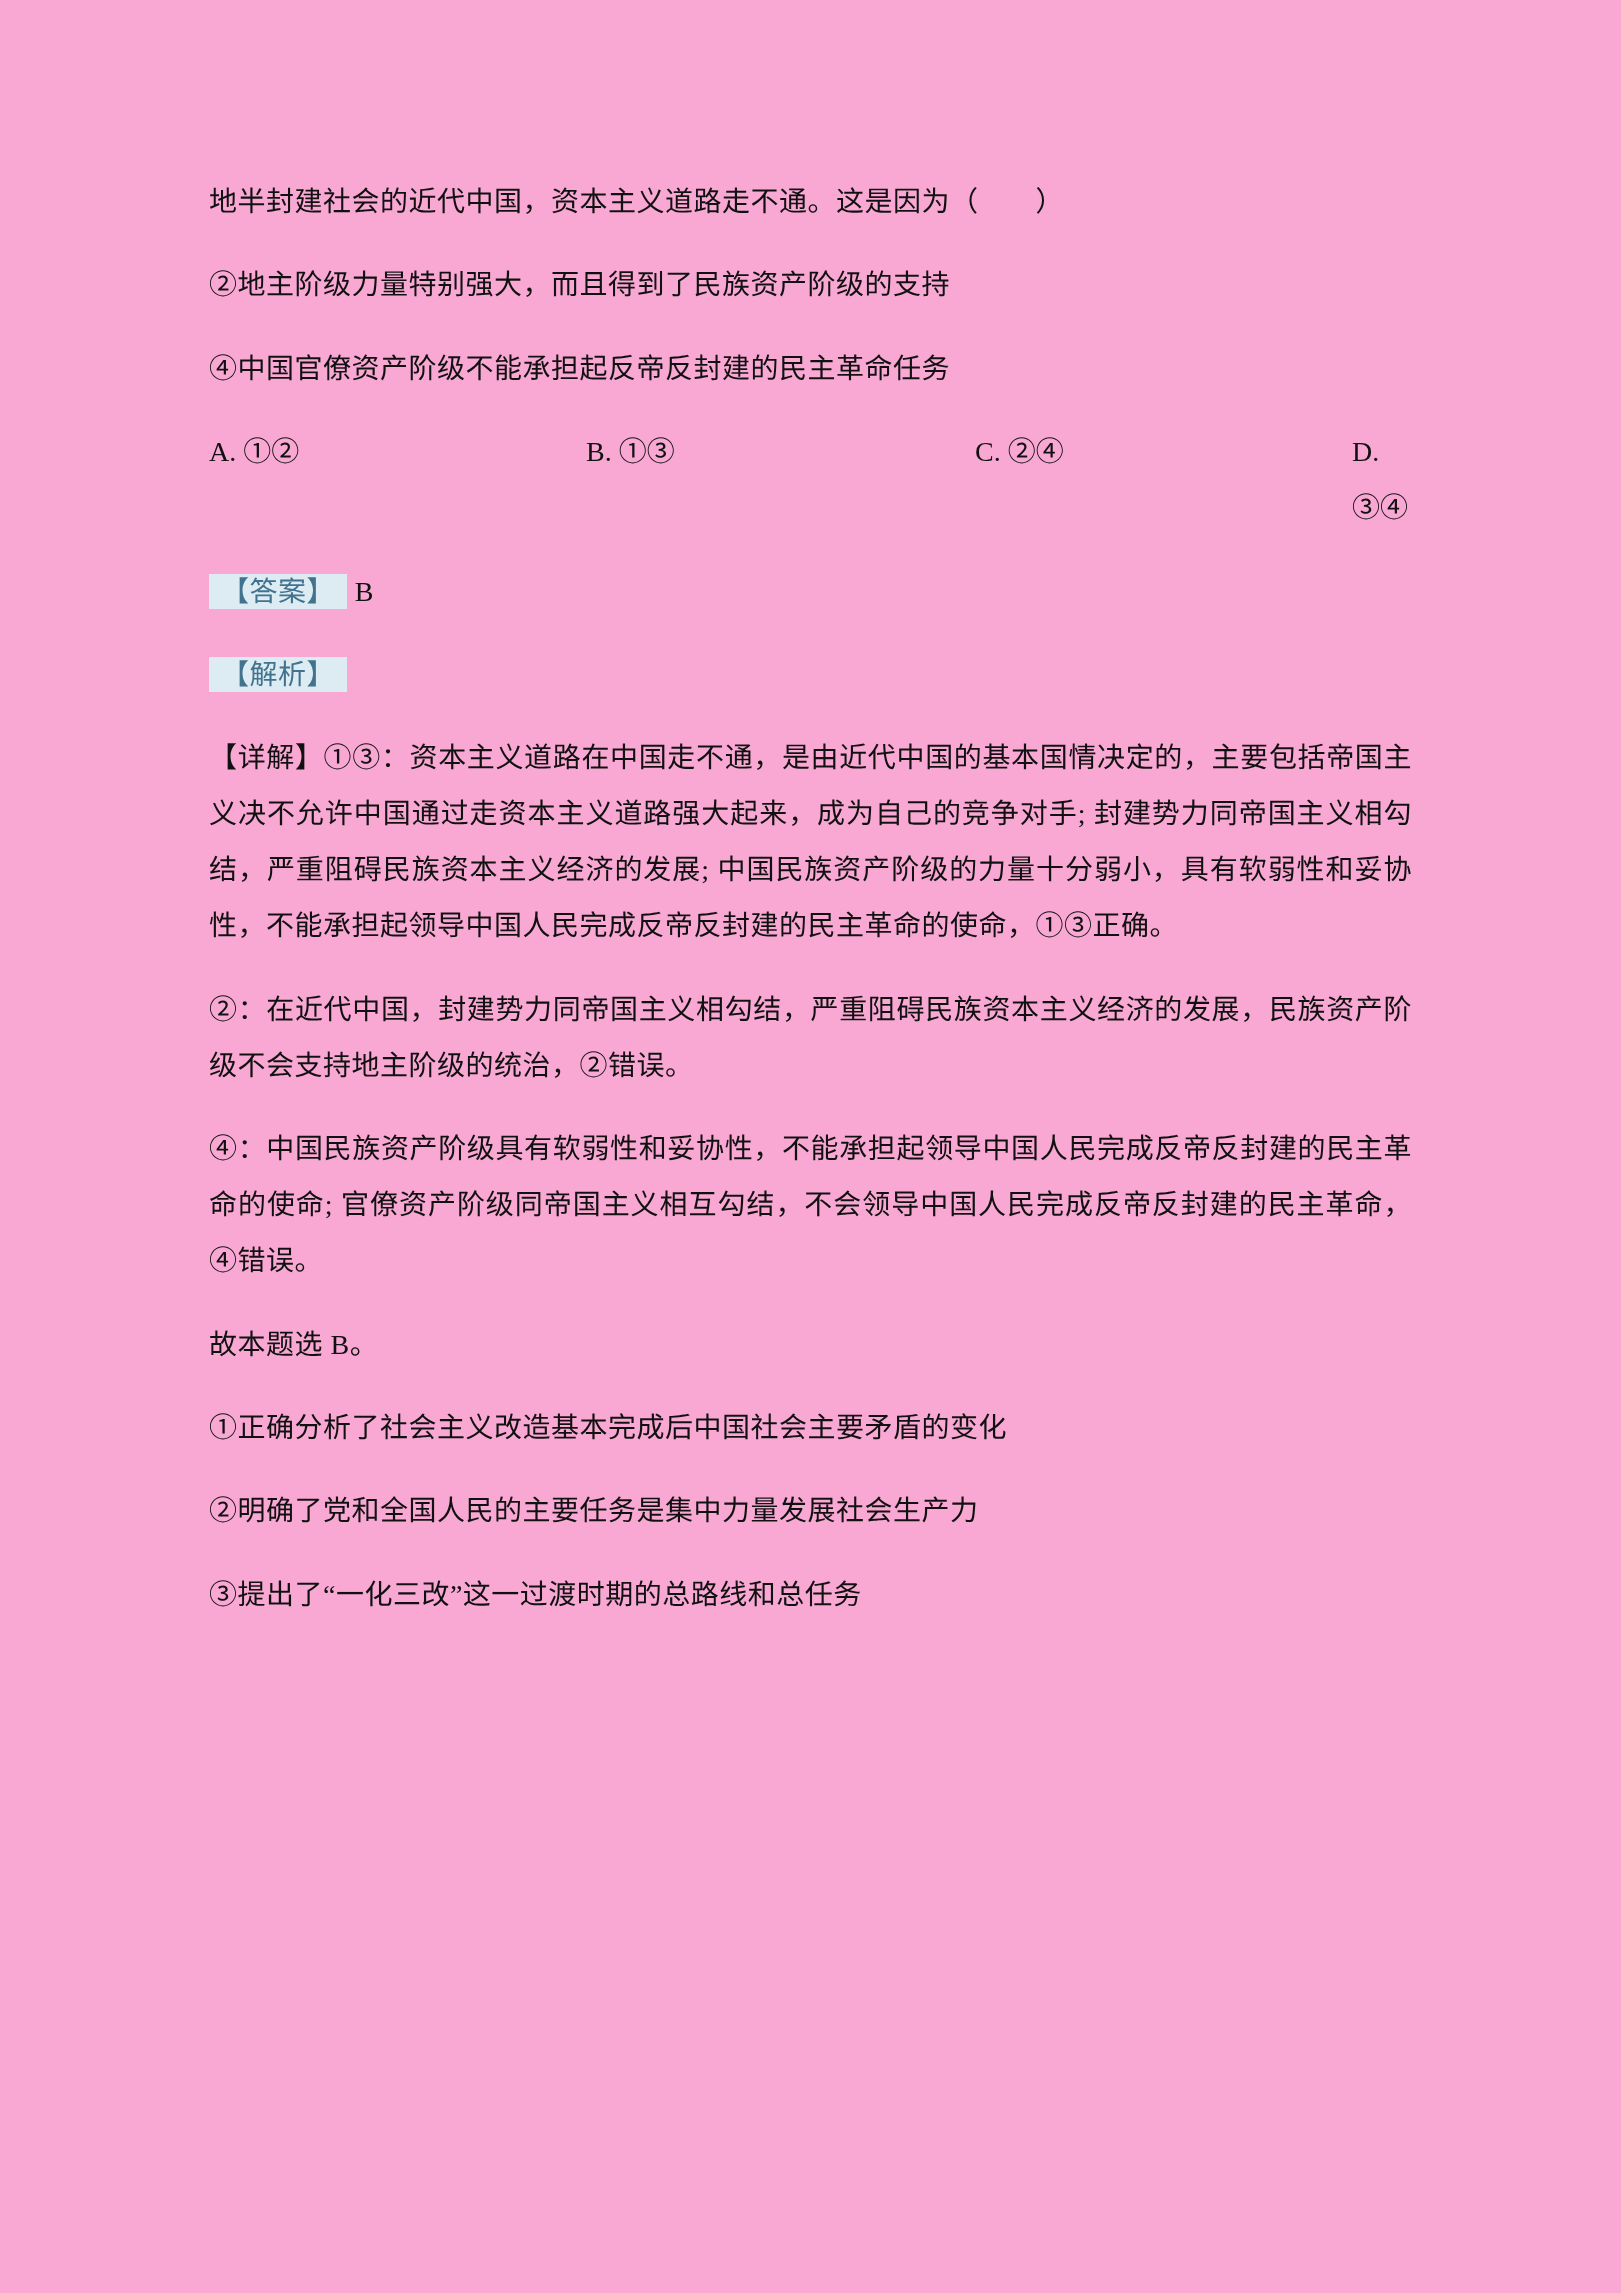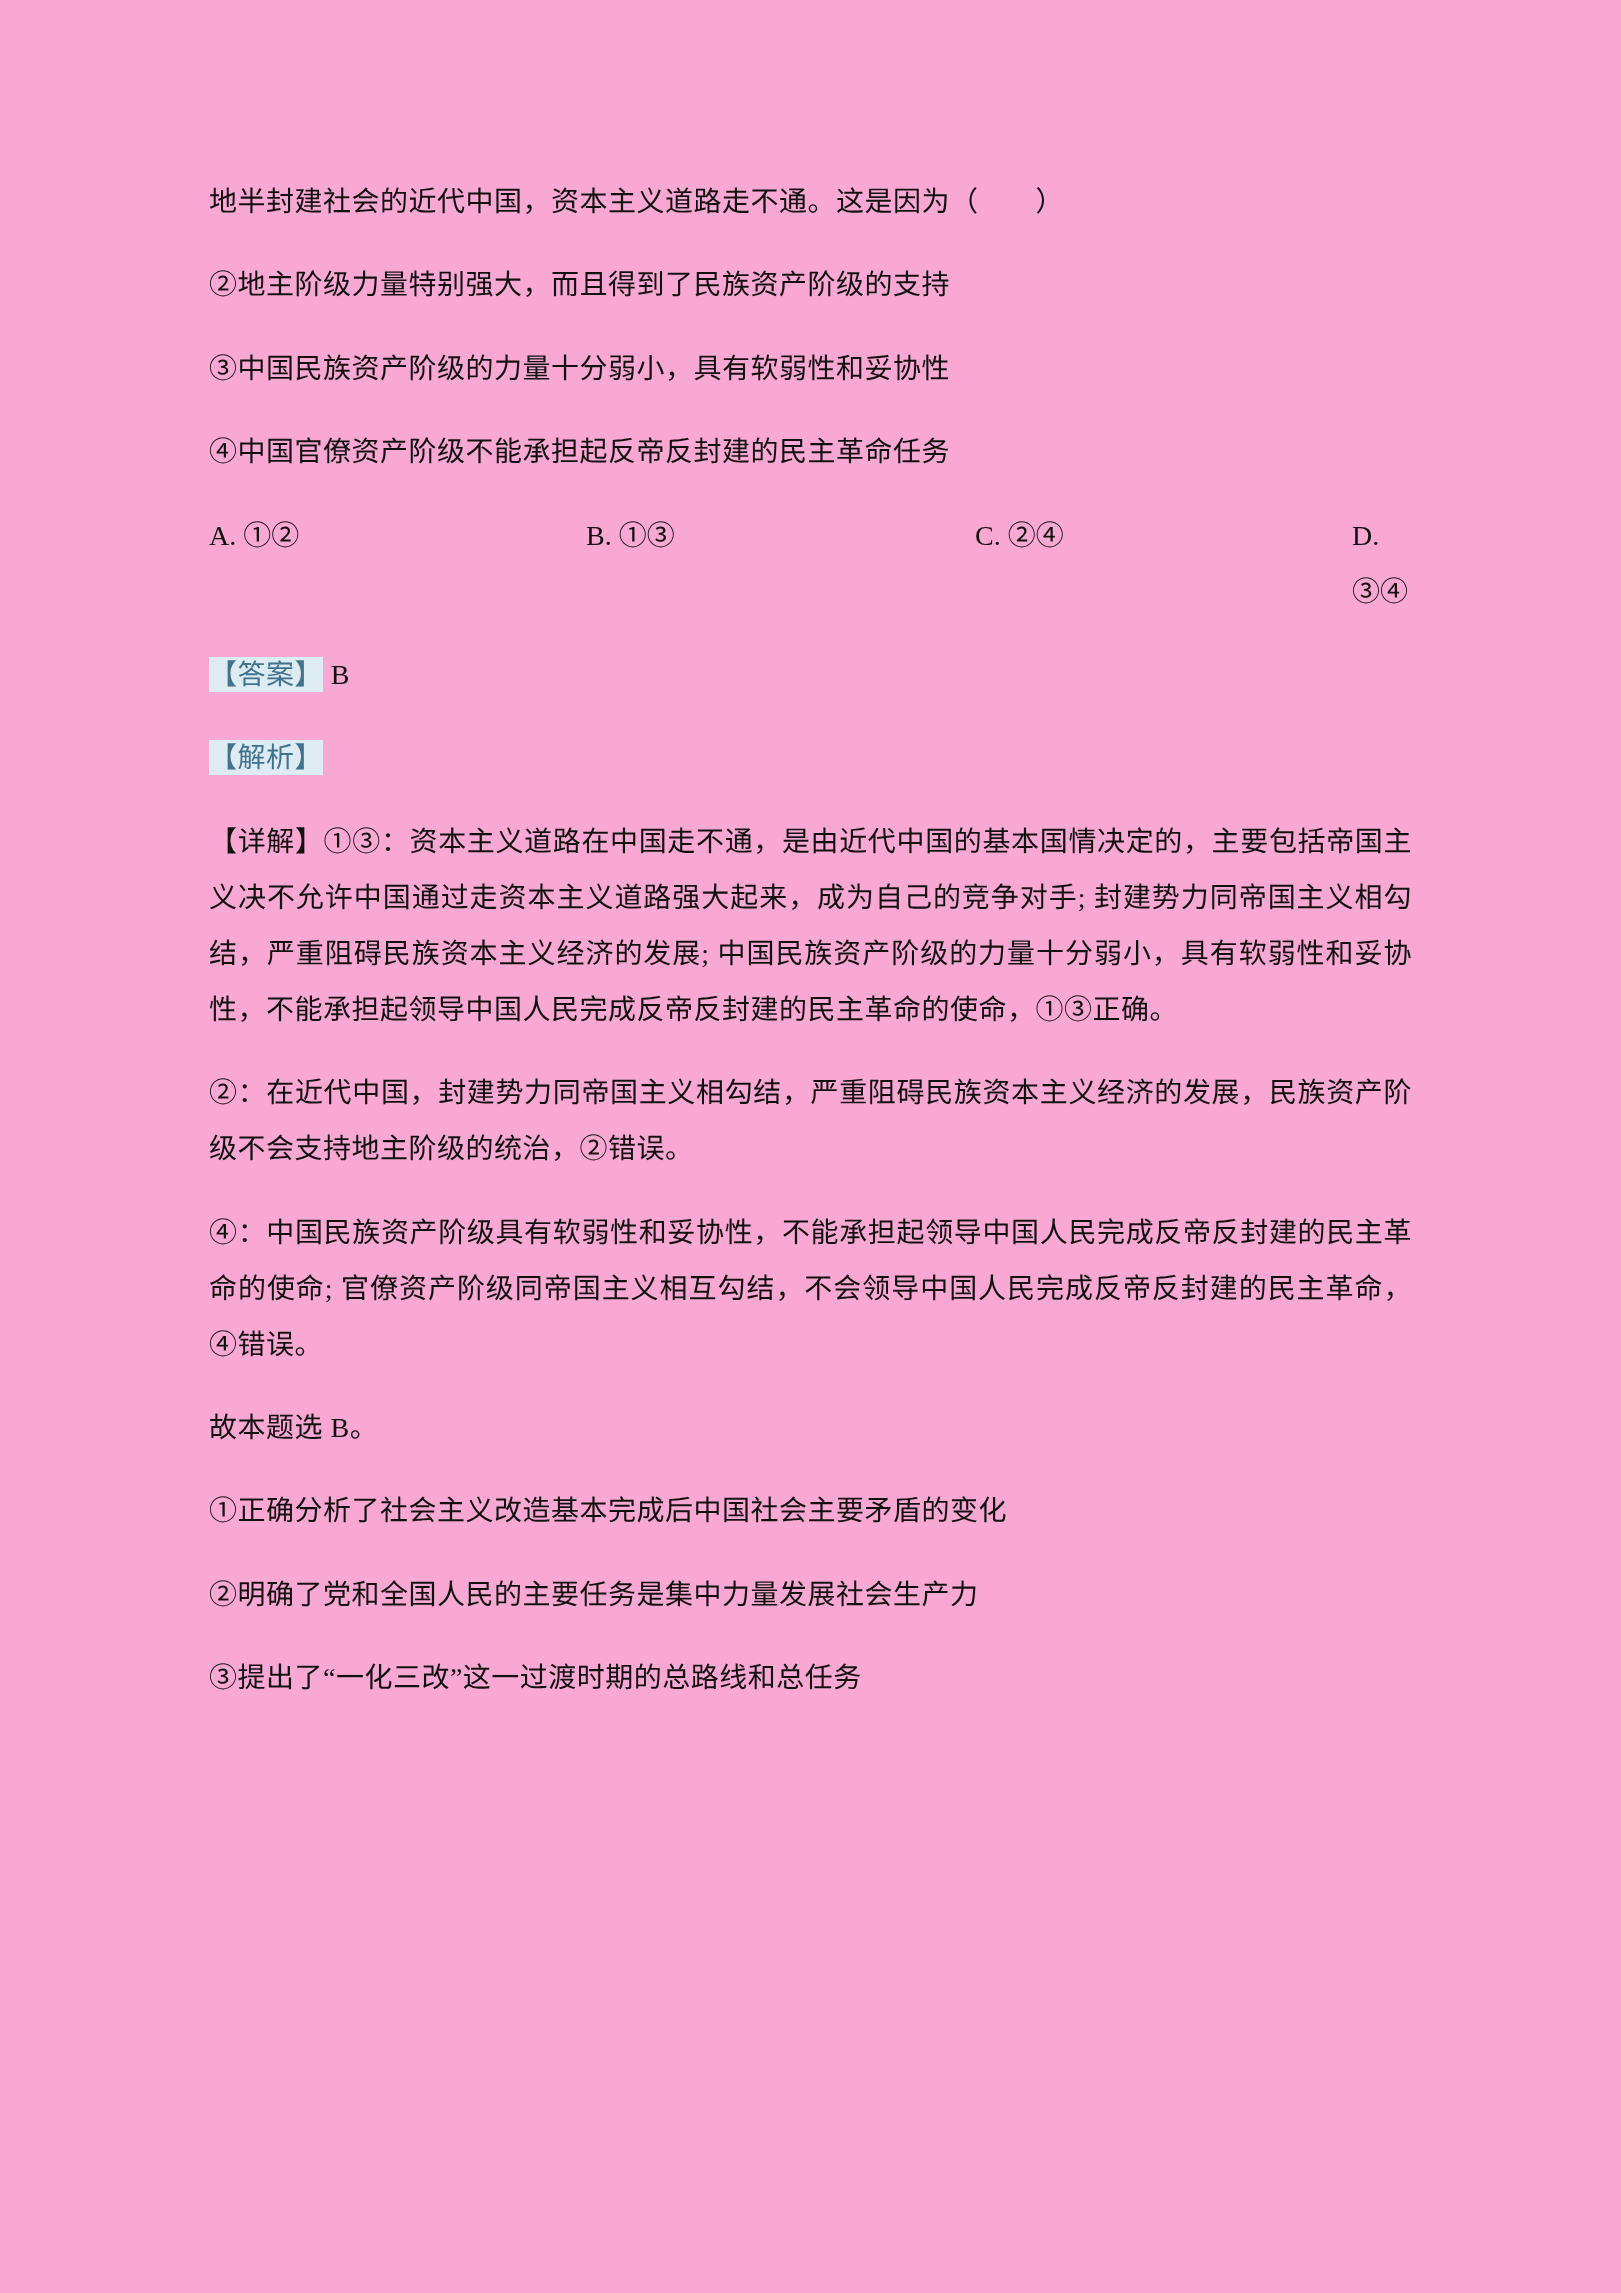--- a/index.html
+++ b/index.html
@@ -33,33 +33,32 @@
     display: grid;
     grid-template-columns: 333px 345px 333px 1fr;
     margin: 0 0 27.4px 0;
     font-size: 28px;
     line-height: 56px;
     gap: 44px;
   }
   .hl {
     color: #41738f;
     background: #ddebf2;
-    padding: 2px 0;
+    padding: 2px 12px;
   }
   .answer-value { margin-left: 7.8px; }
 </style>
 </head>
 <body>
 
 <div class="page">
 
   <p class="line">地半封建社会的近代中国，资本主义道路走不通。这是因为（　　）</p>
 
   <p class="line">②地主阶级力量特别强大，而且得到了民族资产阶级的支持</p>
-  <p class="line">③中国民族资产阶级的力量十分弱小，具有软弱性和妥协性</p>
   <p class="line">④中国官僚资产阶级不能承担起反帝反封建的民主革命任务</p>
 
   <div class="options-row">
     <span>A. ①②</span>
     <span>B. ①③</span>
     <span>C. ②④</span>
     <span>D. ③④</span>
   </div>
 
   <p class="line"><span class="hl">【答案】</span><span class="answer-value">B</span></p>

